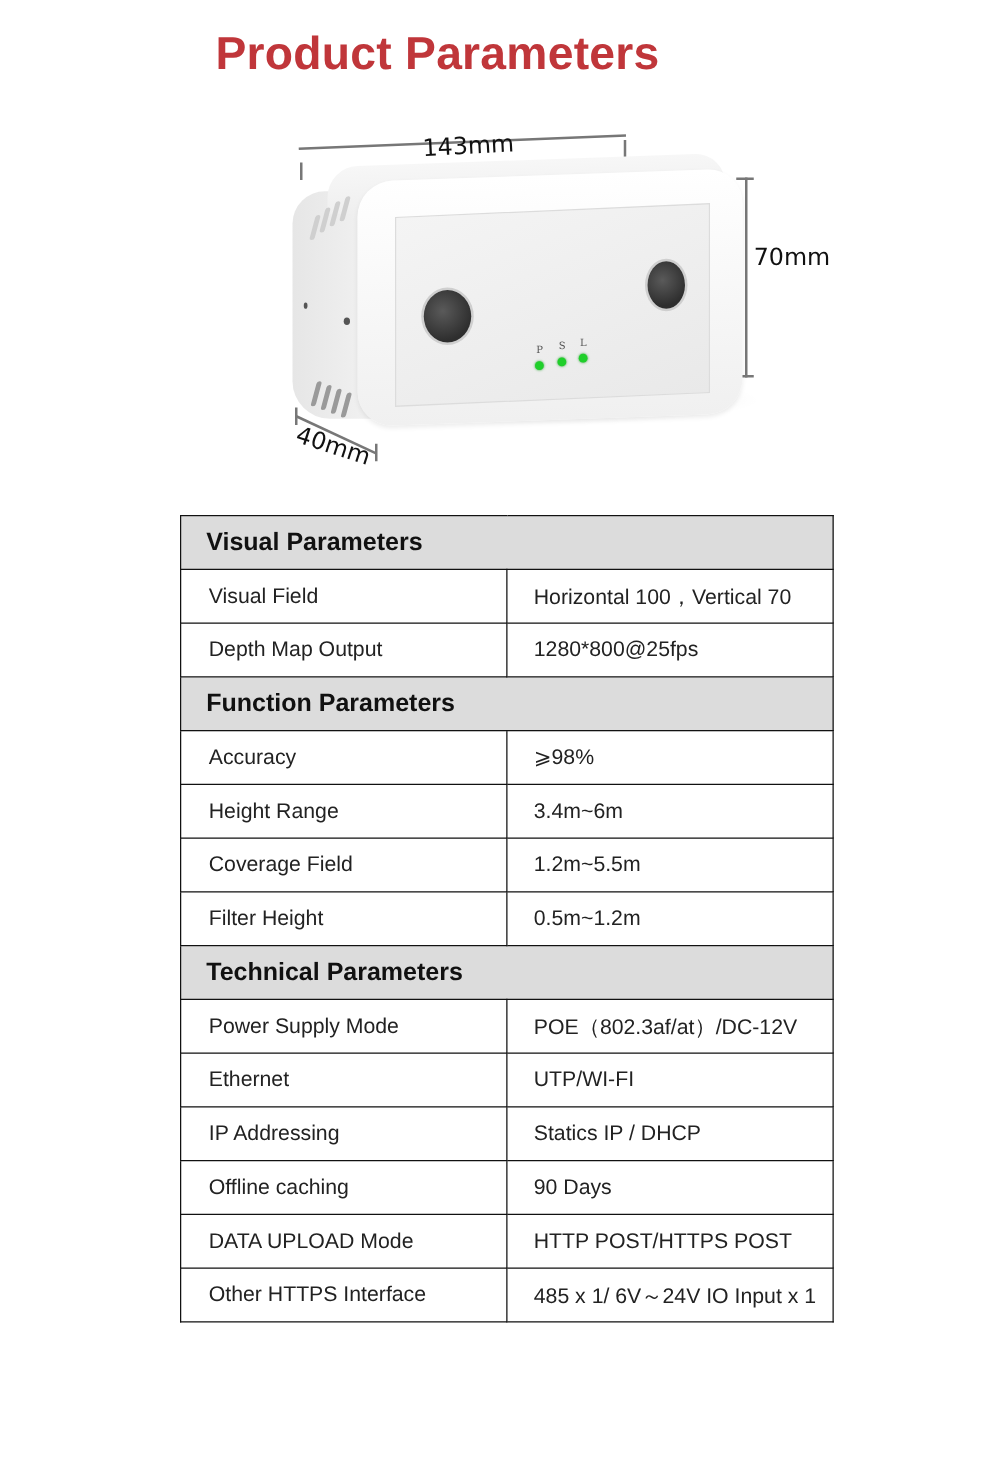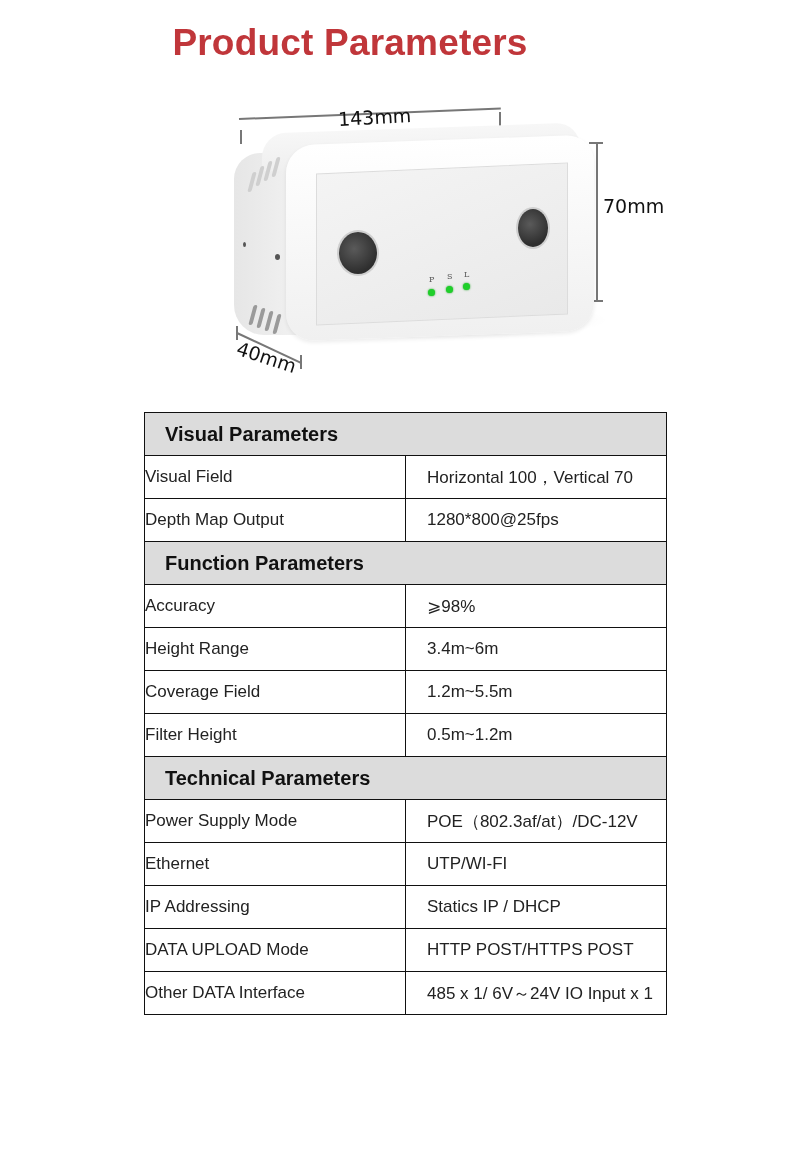--- a/index.html
+++ b/index.html
@@ -49,21 +49,21 @@
   .vent.dark { background: #9a9a9a; }
   .side-dot { position: absolute; width: 5px; height: 6px; border-radius: 50%; background: #555; }
   .led { position: absolute; width: 7px; height: 7px; border-radius: 50%; background: #1fcf2a; box-shadow: 0 0 2px #18a020; }
   .led-label { position: absolute; font-size: 8px; color: #555; font-family: "DejaVu Serif", serif; }
 
   table.params {
     position: absolute; left: 144px; top: 412px; width: 523px;
     border-collapse: collapse; table-layout: fixed;
   }
   table.params td { border: 1.5px solid #111; height: 43px; font-size: 17px; color: #222; vertical-align: middle; }
-  table.params td.k { width: 234px; }
+  table.params td.k { width: 234px; padding-left: 22px; }
   table.params td.v { padding-left: 21px; }
   table.params tr.section td {
     background: #dcdcdc; font-weight: bold; font-size: 20px; color: #111; padding-left: 20px; margin-top: 27px;
   }
 </style>
 </head>
 <body>
 
 <h1 class="title">Product Parameters</h1>
 
@@ -155,21 +155,25 @@
     </tr>
     <tr>
       <td class="k">Ethernet</td>
       <td class="v">UTP/WI-FI</td>
     </tr>
     <tr>
       <td class="k">IP Addressing</td>
       <td class="v">Statics IP / DHCP</td>
     </tr>
     <tr>
+      <td class="k">Offline caching</td>
+      <td class="v">90 Days</td>
+    </tr>
+    <tr>
       <td class="k">DATA UPLOAD Mode</td>
       <td class="v">HTTP POST/HTTPS POST</td>
     </tr>
     <tr>
-      <td class="k">Other DATA Interface</td>
+      <td class="k">Other HTTPS Interface</td>
       <td class="v">485 x 1/ 6V～24V IO Input x 1</td>
     </tr>
   </tbody>
 </table>
 
 </body></html>

